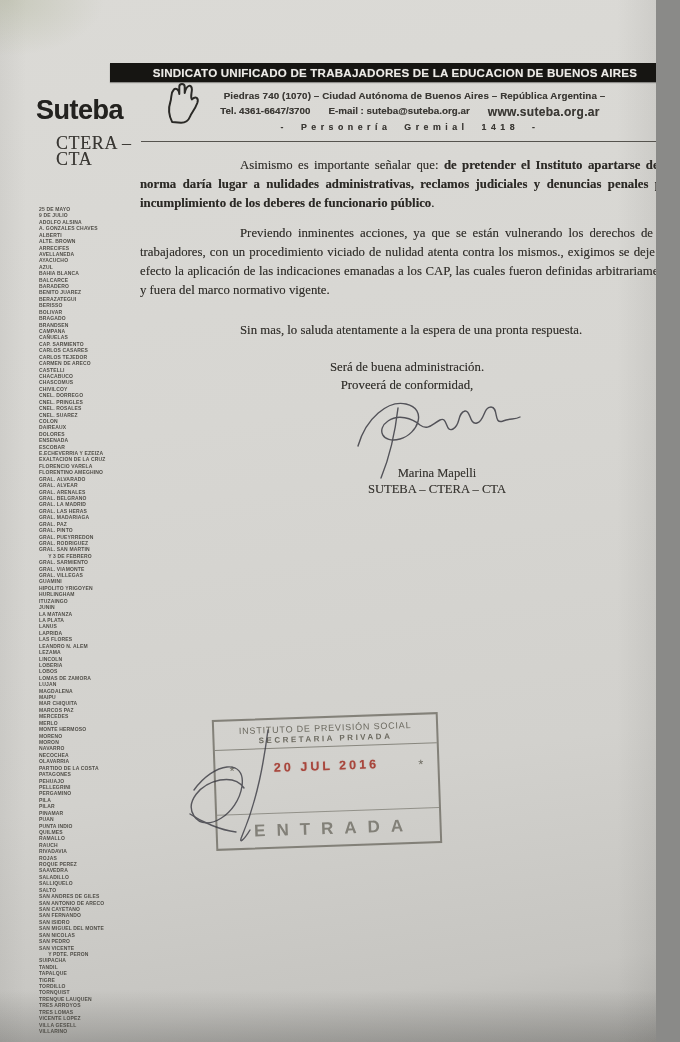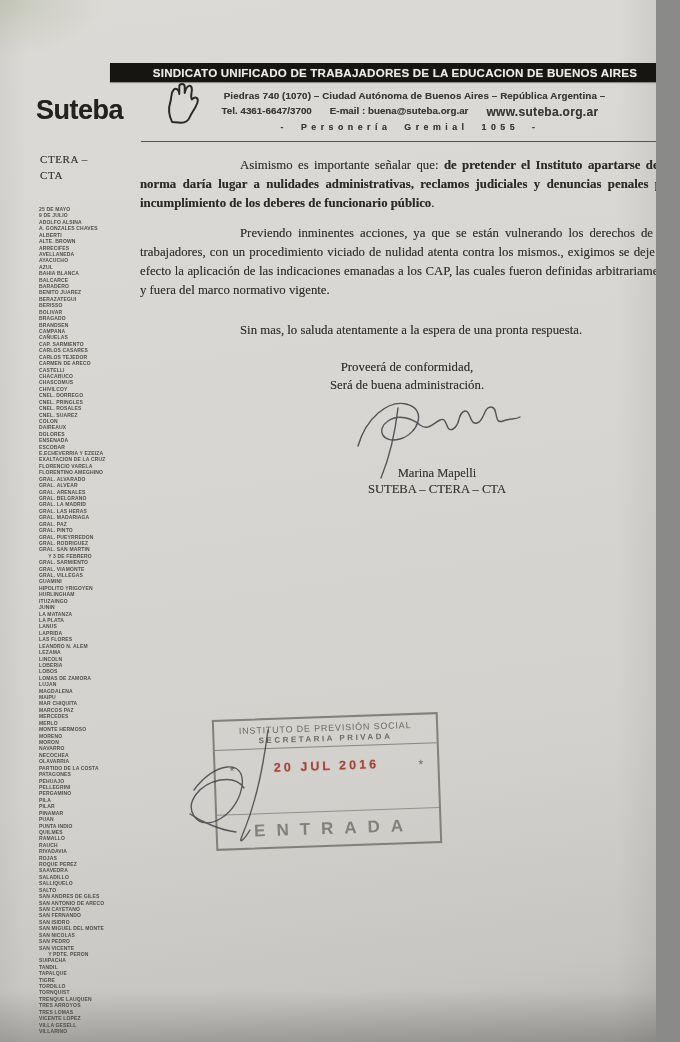--- a/index.html
+++ b/index.html
@@ -28,21 +28,21 @@
     font-size:27px;letter-spacing:-.5px;color:#23221f;}
   .hand{margin-left:1px;margin-top:-6px;}
   .contact{position:absolute;left:150px;top:90px;width:520px;text-align:center;
     font-family:"Liberation Sans",sans-serif;color:#3b3935;}
   .addr{font-size:9.8px;font-weight:bold;letter-spacing:.1px;padding-left:9px;}
   .contact-row{margin-top:4px;display:flex;justify-content:center;align-items:flex-start;gap:18px;font-size:9.8px;font-weight:bold;}
   .site{font-size:12px;letter-spacing:.3px;}
   .pers{margin-top:3px;font-size:8.8px;font-weight:bold;letter-spacing:4.5px;word-spacing:6px;}
   .rule{position:absolute;left:141px;top:141px;width:539px;height:0;border-top:1.6px solid #55534e;}
   
-  .ctera{position:absolute;left:40px;top:136px;font-size:11px;letter-spacing:.6px;color:#3a3834;line-height:15.5px;margin-top:16px;}
+  .ctera{position:absolute;left:56px;top:136px;font-size:18px;letter-spacing:.6px;color:#3a3834;line-height:15.5px;}
   .subs{position:absolute;left:34px;top:170px;width:104px;text-align:center;
     font-size:7.8px;color:#45433f;line-height:9.3px;}
   .districts{position:absolute;left:39px;top:206px;width:120px;
     font-family:"Liberation Sans",sans-serif;font-size:5px;line-height:6.42px;
     font-weight:bold;letter-spacing:.15px;color:#504e48;white-space:pre;}
   
   .bodycol{position:absolute;left:140px;top:156px;width:534px;}
   .bodycol p{margin:0;font-size:12.8px;line-height:19.2px;text-align:justify;}
   .indent{text-indent:100px;}
   .p1{color:#34322e;}
@@ -87,40 +87,40 @@
     <span class="logo-text txtsoft">Suteba</span>
     <svg class="hand" width="36" height="46" viewBox="0 0 40 50">
       <path d="M9,46 C5,38 5,30 7,24 C9,18 7,14 11,10 C13,8 17,10 17,15 L17,7 C17,3 23,3 23,7 L23,14 C25,4 31,4 31,10 C31,14 29,18 31,21 C35,17 39,19 37,25 C34,33 31,35 29,40 C27,45 24,47 19,47 Z" fill="none" stroke="#2a2926" stroke-width="2.2" stroke-linejoin="round"></path>
     </svg>
   </div>
 
   <div class="contact">
     <div class="addr txtsoft">Piedras 740 (1070) – Ciudad Autónoma de Buenos Aires – República Argentina –</div>
     <div class="contact-row">
       <span class="txtsoft">Tel. 4361-6647/3700</span>
-      <span class="txtsoft">E-mail : buena@suteba.org.ar</span>
+      <span class="txtsoft">E-mail : suteba@suteba.org.ar</span>
       <span class="site txtsoft">www.suteba.org.ar</span>
     </div>
-    <div class="pers txtsoft">- Personería Gremial 1055 -</div>
+    <div class="pers txtsoft">- Personería Gremial 1418 -</div>
   </div>
   <div class="rule"></div>
 
   <div class="ctera txtsoft">
     <div>CTERA –</div>
     <div>CTA</div>
   </div>
   <div class="districts"><div class="district">25 DE MAYO</div><div class="district">9 DE JULIO</div><div class="district">ADOLFO ALSINA</div><div class="district">A. GONZALES CHAVES</div><div class="district">ALBERTI</div><div class="district">ALTE. BROWN</div><div class="district">ARRECIFES</div><div class="district">AVELLANEDA</div><div class="district">AYACUCHO</div><div class="district">AZUL</div><div class="district">BAHIA BLANCA</div><div class="district">BALCARCE</div><div class="district">BARADERO</div><div class="district">BENITO JUAREZ</div><div class="district">BERAZATEGUI</div><div class="district">BERISSO</div><div class="district">BOLIVAR</div><div class="district">BRAGADO</div><div class="district">BRANDSEN</div><div class="district">CAMPANA</div><div class="district">CAÑUELAS</div><div class="district">CAP. SARMIENTO</div><div class="district">CARLOS CASARES</div><div class="district">CARLOS TEJEDOR</div><div class="district">CARMEN DE ARECO</div><div class="district">CASTELLI</div><div class="district">CHACABUCO</div><div class="district">CHASCOMUS</div><div class="district">CHIVILCOY</div><div class="district">CNEL. DORREGO</div><div class="district">CNEL. PRINGLES</div><div class="district">CNEL. ROSALES</div><div class="district">CNEL. SUAREZ</div><div class="district">COLON</div><div class="district">DAIREAUX</div><div class="district">DOLORES</div><div class="district">ENSENADA</div><div class="district">ESCOBAR</div><div class="district">E.ECHEVERRIA Y EZEIZA</div><div class="district">EXALTACION DE LA CRUZ</div><div class="district">FLORENCIO VARELA</div><div class="district">FLORENTINO AMEGHINO</div><div class="district">GRAL. ALVARADO</div><div class="district">GRAL. ALVEAR</div><div class="district">GRAL. ARENALES</div><div class="district">GRAL. BELGRANO</div><div class="district">GRAL. LA MADRID</div><div class="district">GRAL. LAS HERAS</div><div class="district">GRAL. MADARIAGA</div><div class="district">GRAL. PAZ</div><div class="district">GRAL. PINTO</div><div class="district">GRAL. PUEYRREDON</div><div class="district">GRAL. RODRIGUEZ</div><div class="district">GRAL. SAN MARTIN</div><div class="district">      Y 3 DE FEBRERO</div><div class="district">GRAL. SARMIENTO</div><div class="district">GRAL. VIAMONTE</div><div class="district">GRAL. VILLEGAS</div><div class="district">GUAMINI</div><div class="district">HIPOLITO YRIGOYEN</div><div class="district">HURLINGHAM</div><div class="district">ITUZAINGO</div><div class="district">JUNIN</div><div class="district">LA MATANZA</div><div class="district">LA PLATA</div><div class="district">LANUS</div><div class="district">LAPRIDA</div><div class="district">LAS FLORES</div><div class="district">LEANDRO N. ALEM</div><div class="district">LEZAMA</div><div class="district">LINCOLN</div><div class="district">LOBERIA</div><div class="district">LOBOS</div><div class="district">LOMAS DE ZAMORA</div><div class="district">LUJAN</div><div class="district">MAGDALENA</div><div class="district">MAIPU</div><div class="district">MAR CHIQUITA</div><div class="district">MARCOS PAZ</div><div class="district">MERCEDES</div><div class="district">MERLO</div><div class="district">MONTE HERMOSO</div><div class="district">MORENO</div><div class="district">MORON</div><div class="district">NAVARRO</div><div class="district">NECOCHEA</div><div class="district">OLAVARRIA</div><div class="district">PARTIDO DE LA COSTA</div><div class="district">PATAGONES</div><div class="district">PEHUAJO</div><div class="district">PELLEGRINI</div><div class="district">PERGAMINO</div><div class="district">PILA</div><div class="district">PILAR</div><div class="district">PINAMAR</div><div class="district">PUAN</div><div class="district">PUNTA INDIO</div><div class="district">QUILMES</div><div class="district">RAMALLO</div><div class="district">RAUCH</div><div class="district">RIVADAVIA</div><div class="district">ROJAS</div><div class="district">ROQUE PEREZ</div><div class="district">SAAVEDRA</div><div class="district">SALADILLO</div><div class="district">SALLIQUELO</div><div class="district">SALTO</div><div class="district">SAN ANDRES DE GILES</div><div class="district">SAN ANTONIO DE ARECO</div><div class="district">SAN CAYETANO</div><div class="district">SAN FERNANDO</div><div class="district">SAN ISIDRO</div><div class="district">SAN MIGUEL DEL MONTE</div><div class="district">SAN NICOLAS</div><div class="district">SAN PEDRO</div><div class="district">SAN VICENTE</div><div class="district">      Y PDTE. PERON</div><div class="district">SUIPACHA</div><div class="district">TANDIL</div><div class="district">TAPALQUE</div><div class="district">TIGRE</div><div class="district">TORDILLO</div><div class="district">TORNQUIST</div><div class="district">TRENQUE LAUQUEN</div><div class="district">TRES ARROYOS</div><div class="district">TRES LOMAS</div><div class="district">VICENTE LOPEZ</div><div class="district">VILLA GESELL</div><div class="district">VILLARINO</div></div>
 
   <div class="bodycol">
     <p class="p1 indent txtsoft"><span>Asimismo es importante señalar que: </span><b>de pretender el Instituto apartarse de la norma daría lugar a nulidades administrativas, reclamos judiciales y denuncias penales por incumplimiento de los deberes de funcionario público</b><span>.</span></p>
     <p class="p2 indent txtsoft">Previendo inminentes  acciones, ya que se están vulnerando los derechos de los trabajadores, con un  procedimiento viciado de nulidad atenta contra los mismos., exigimos se deje sin efecto la aplicación de las indicaciones emanadas a los CAP, las cuales fueron definidas arbitrariamente y fuera del marco normativo vigente.</p>
     <p class="closing indent txtsoft">Sin mas, lo saluda atentamente a la espera de una pronta respuesta.</p>
     <div class="prov txtsoft">
+      <div>Será de buena administración.</div>
       <div>Proveerá de conformidad,</div>
-      <div>Será de buena administración.</div>
     </div>
   </div>
 
   <svg class="sig" width="175" height="86" viewBox="0 0 175 86">
     <g fill="none" stroke="#3c3c44" stroke-width="1.4" stroke-linecap="round" opacity=".85">
       <path d="M6,52 C14,24 36,6 54,10 C76,15 66,40 48,45 C30,50 24,35 36,27 C46,20 60,24 68,31 C76,37 80,30 88,26 C96,22 93,39 101,35 C109,31 105,19 113,17 C119,16 117,31 125,29 C133,27 131,13 139,13 C147,13 141,31 151,27 C158,24 163,26 168,23"></path>
       <path d="M46,14 C43,40 38,62 29,84"></path>
     </g>
   </svg>
 

